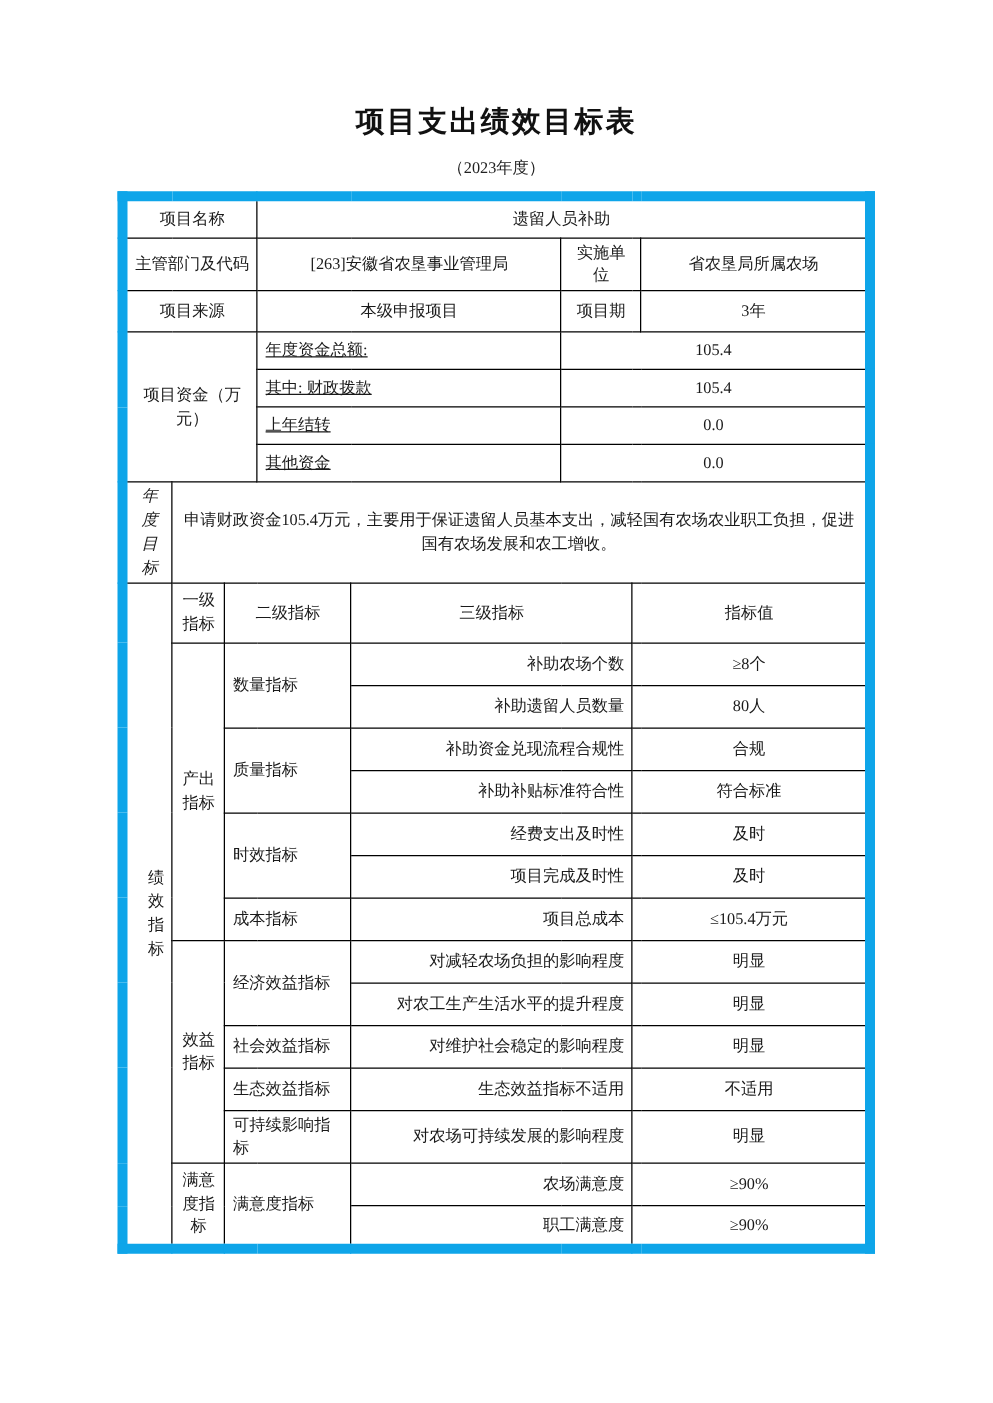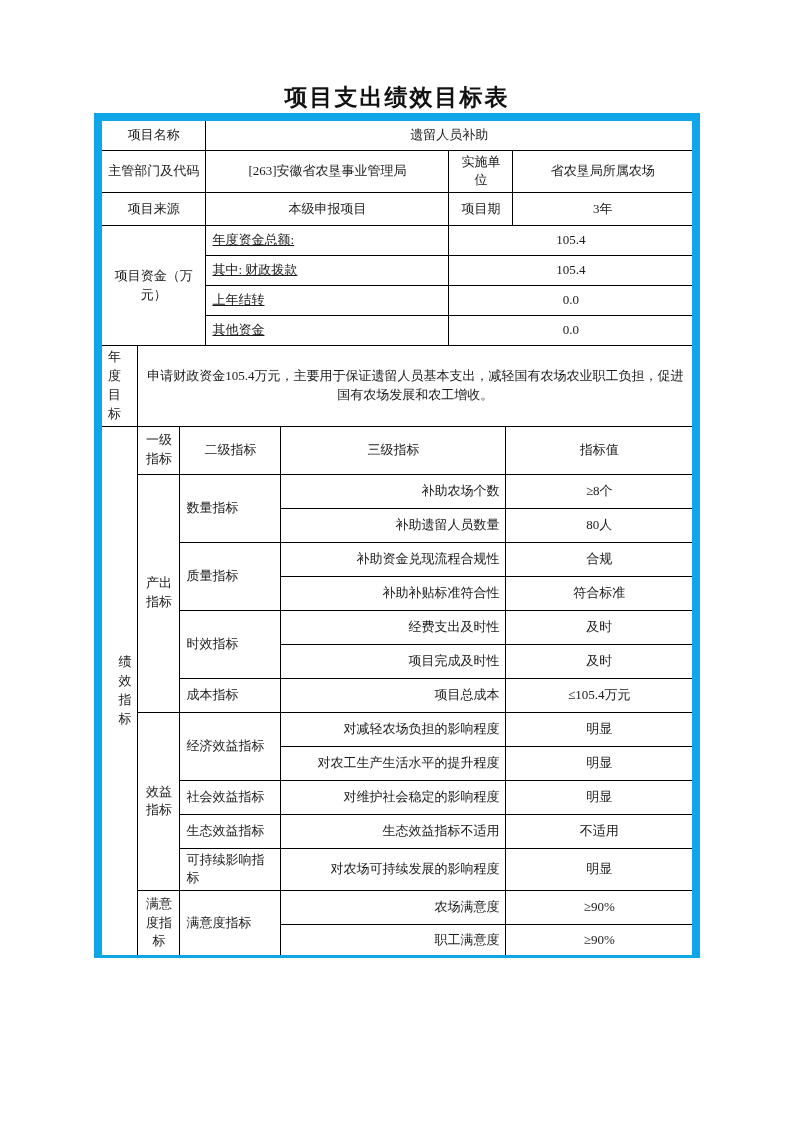--- a/index.html
+++ b/index.html
@@ -4,21 +4,21 @@
 <style>
   html, body {
     margin: 0;
     padding: 0;
     background: #ffffff;
     color: #1a1a1a;
     font-family: "Liberation Serif", "DejaVu Serif", serif;
   }
   .page {
     width: 794px;
-    height: 958px;
+    height: 1122px;
     margin: 0 auto;
     background: #ffffff;
     box-sizing: border-box;
     padding-top: 82px;
     overflow: hidden;
   }
   .doc-title {
     text-align: center;
     font-size: 23px;
     font-weight: bold;
@@ -56,35 +56,36 @@
   tr.r-ihead { height: 48px; }
   tr.r-ind   { height: 34px; }
   
   td.c { text-align: center; }
   td.l { text-align: left; text-decoration: underline; }
   td.r { text-align: center; padding-right: 8px; }
   
   td.fund-label { text-align: center; padding: 2px 24px; line-height: 1.6; }
   td.fund-name { padding-left: 12px; }
   td.fund-name-indent { padding-left: 35px; }
-  td.goal-label { padding: 2px 6px; line-height: 1.6; }
+  td.goal-label { text-align: center; padding: 2px 6px; line-height: 1.6; font-style: italic; }
   td.goal-text { padding: 4px 10px; line-height: 1.65; text-align: center; }
   td.perf-label { text-align: right; padding: 2px 12px; line-height: 1.7; }
   td.lvl1 { text-align: center; padding: 2px 7px; line-height: 1.6; }
   td.lvl2 { text-align: left; padding: 2px 3px; line-height: 1.5; }
   td.lvl3 { text-align: right; padding-left: 9px; }
   td.ival { text-align: center; margin-left: 20px; }
   td.ihead { text-align: center; line-height: 1.5; }
 </style>
 </head>
 <body>
 
 <div class="page">
 
   <h1 class="doc-title">项目支出绩效目标表</h1>
+  <div class="doc-subtitle">（2023年度）</div>
 
   <table class="main">
     <colgroup>
       <col style="width:40px">
         <col style="width:42px">
         <col style="width:26px">
         <col style="width:75px">
       <col style="width:168px">
         <col style="width:57px">
         <col style="width:7px">

